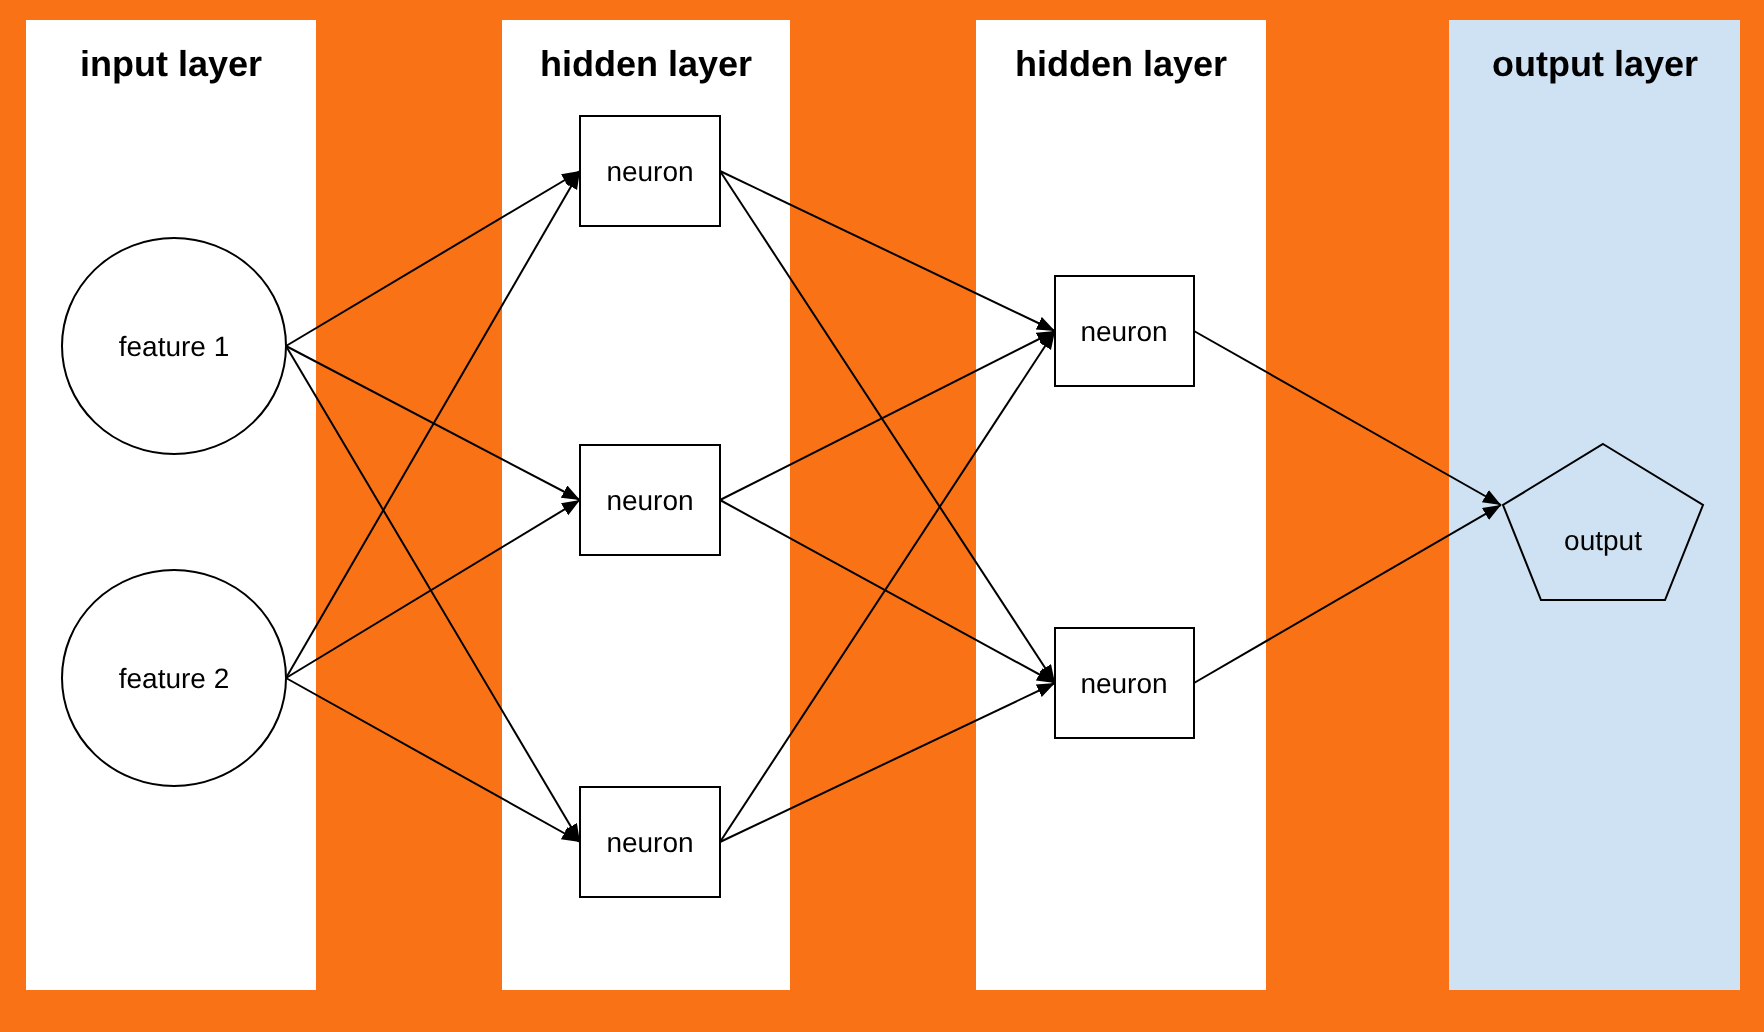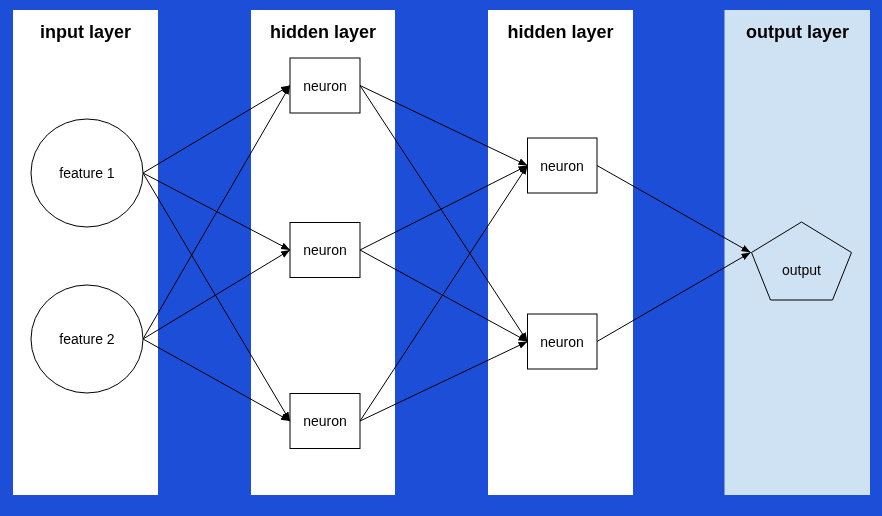--- a/index.html
+++ b/index.html
@@ -4,21 +4,21 @@
 <style>
   html, body {
     margin: 0;
     padding: 0;
     background: #000000;
   }
   #stage {
     position: relative;
     width: 882px;
     height: 516px;
-    background: #1d4ed8;
+    background: #f97316;
     overflow: hidden;
   }
   svg {
     display: block;
   }
   text {
     font-family: "Liberation Sans", "DejaVu Sans", sans-serif;
     fill: #000000;
   }
   .layer-title {

